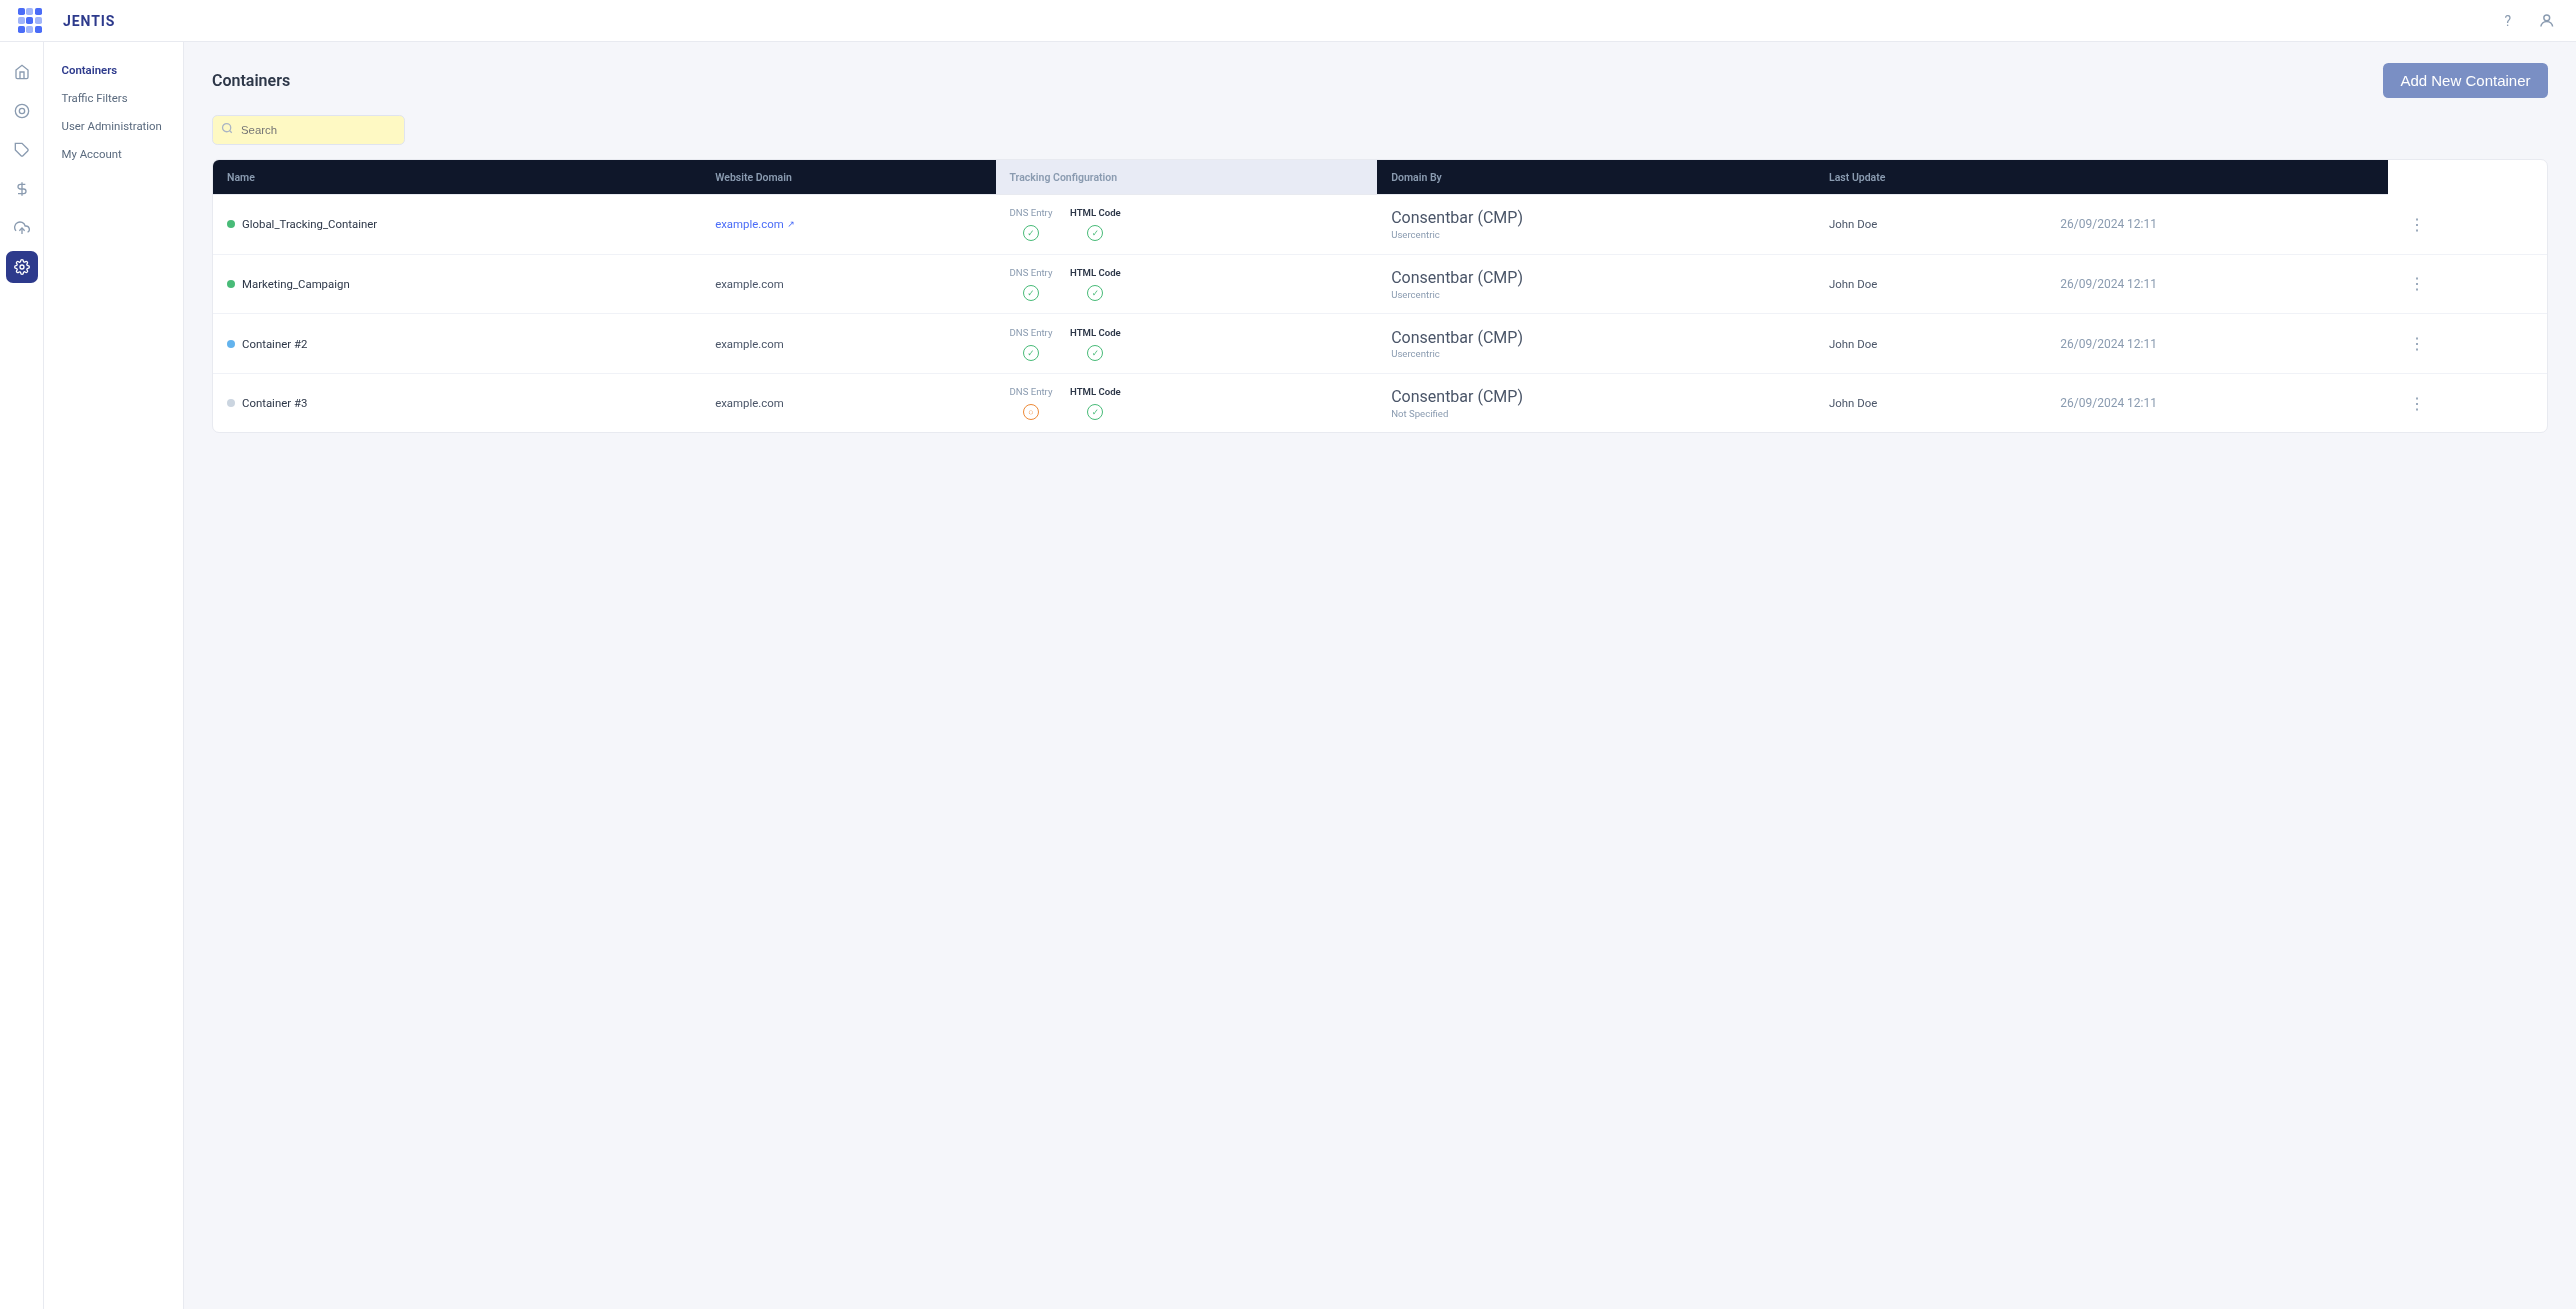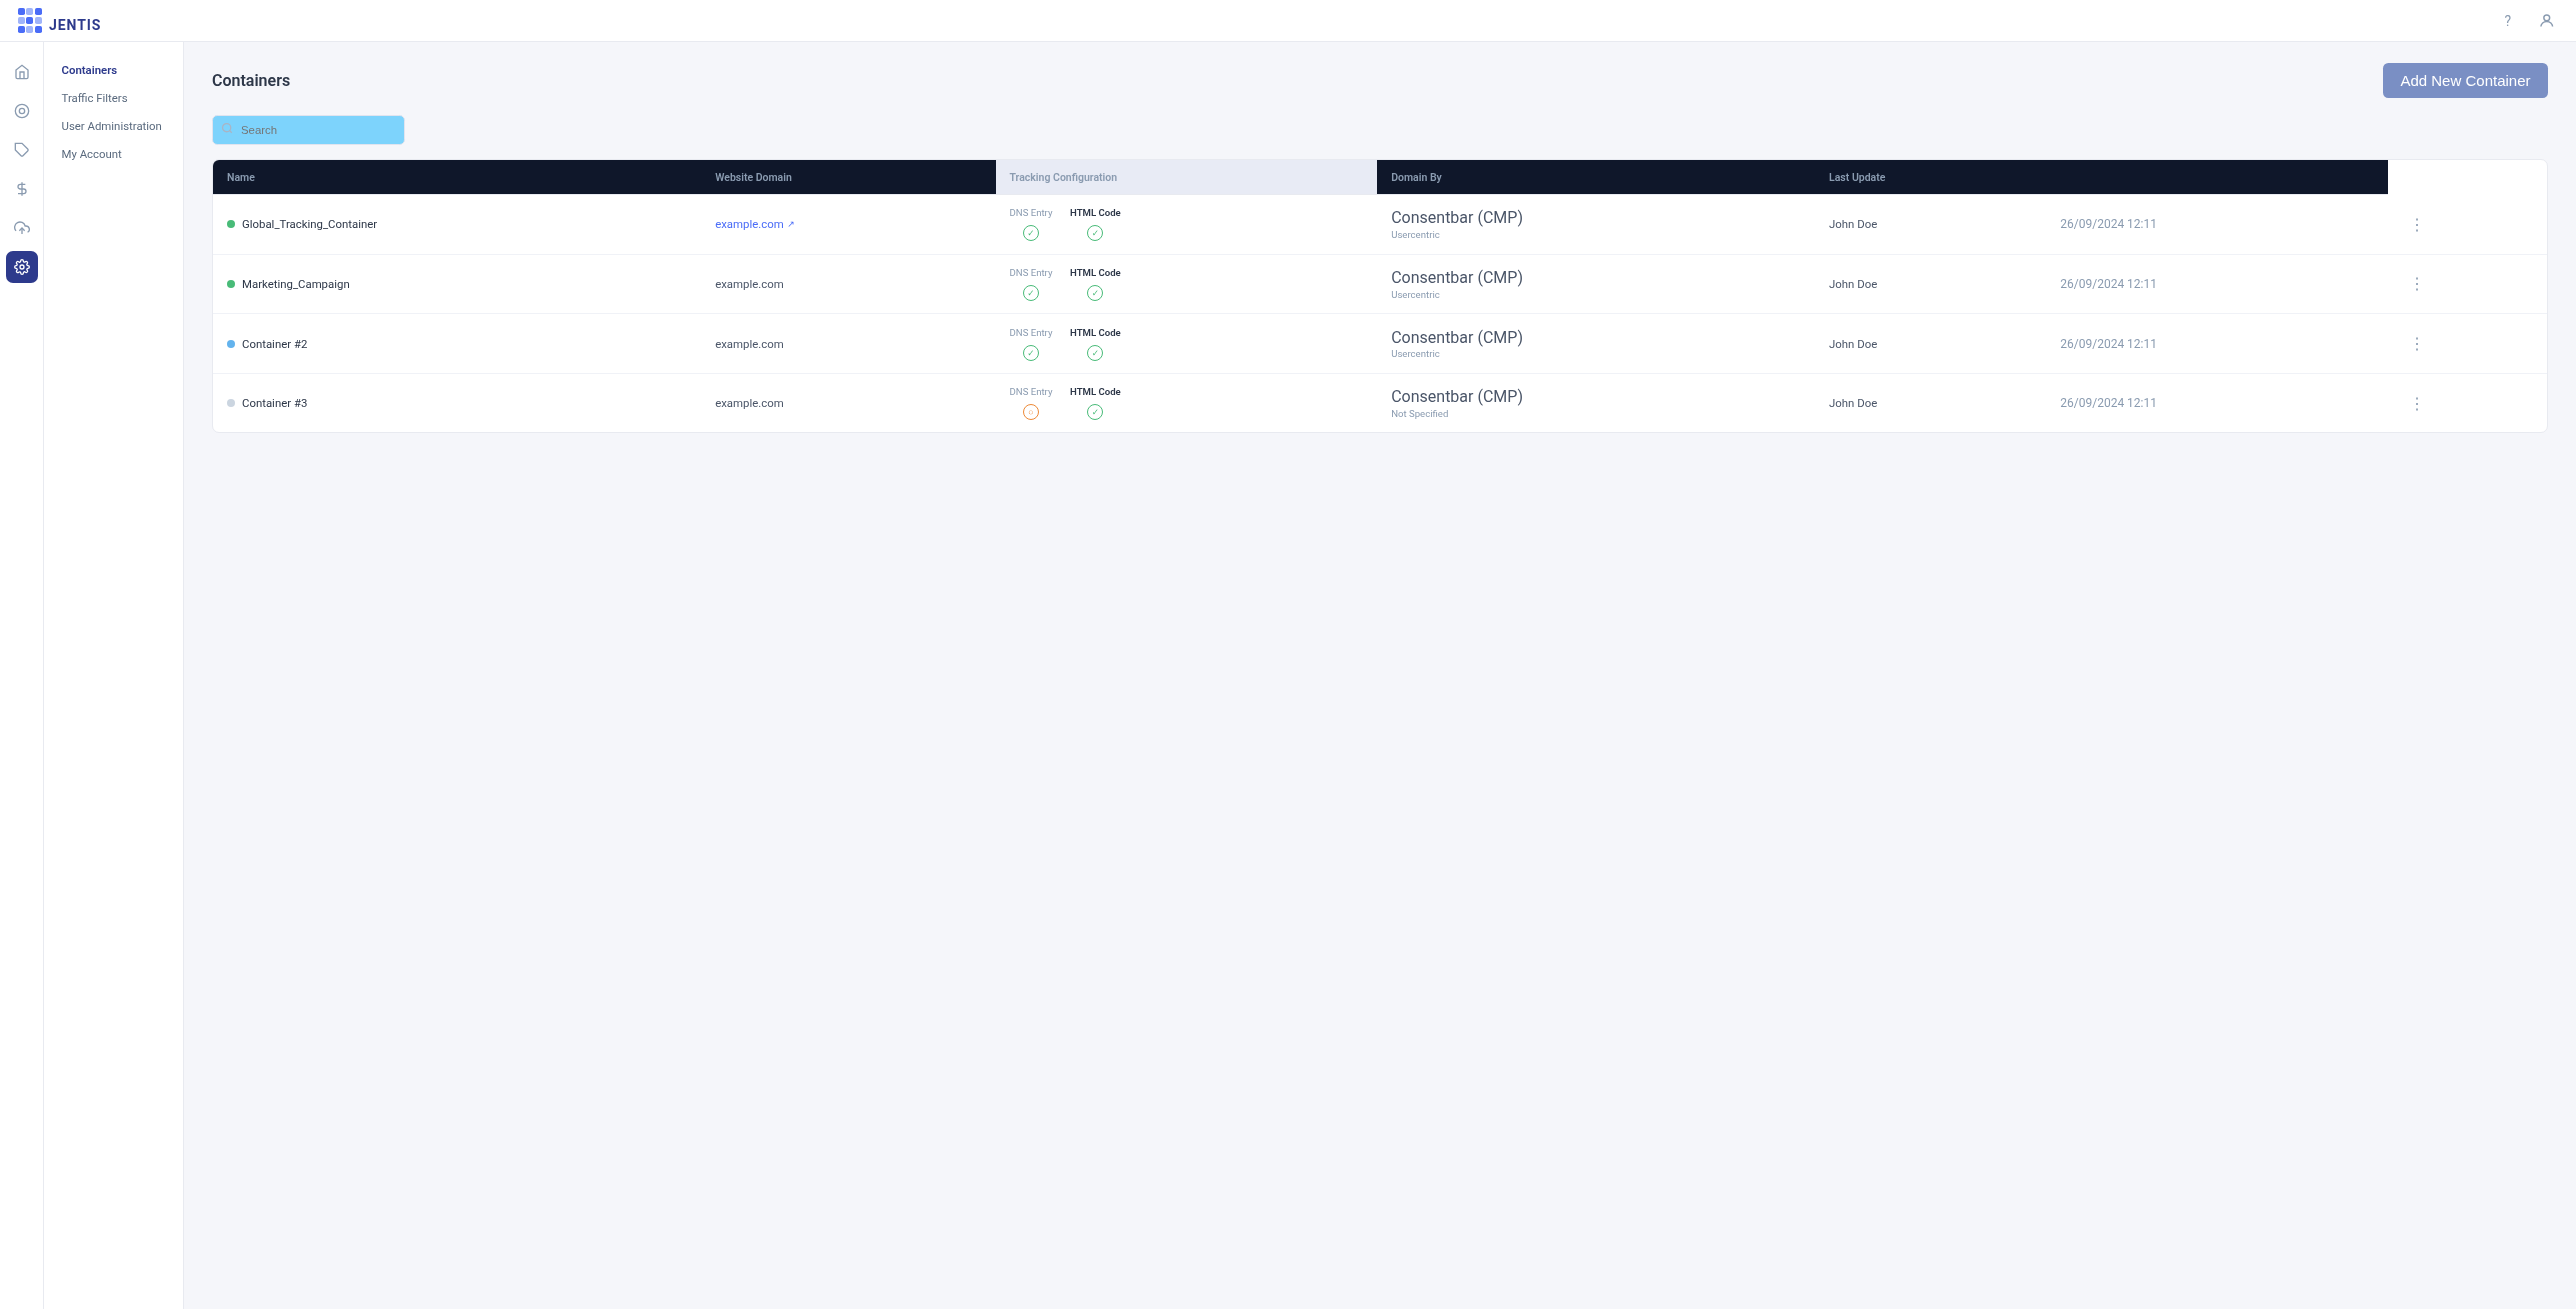--- a/index.html
+++ b/index.html
@@ -1,21 +1,21 @@
 <!DOCTYPE html>
 <html style="font-size:14px"><head>
   <meta charset="utf-8">
   <style>
     * { box-sizing: border-box; margin: 0; padding: 0; }
     body { font-family: -apple-system, BlinkMacSystemFont, 'Segoe UI', Roboto, sans-serif; background: #f5f6fa; color: #333; font-size: 11.4px; }
 
     
     .app-wrapper { display: flex; flex-direction: column; height: 100vh; }
     .top-bar { height: 42px; background: #fff; border-bottom: 0.9px solid #e8eaf0; display: flex; align-items: center; justify-content: space-between; padding: 0 17.5px; position: fixed; top: 0; left: 0; right: 0; z-index: 100; }
-    .top-bar-logo { display: flex; align-items: flex-end; gap: 7px; }
+    .top-bar-logo { display: flex; align-items: center; gap: 21px; }
     .logo-grid { display: grid; grid-template-columns: repeat(3, 7px); grid-template-rows: repeat(3, 7px); gap: 1.8px; }
     .logo-dot { width: 7px; height: 7px; border-radius: 1.8px; background: #4a6cf7; }
     .logo-dot.light { background: #a0b4fa; }
     .logo-text { font-size: 14px; font-weight: 700; color: #2d3a8c; letter-spacing: 0.9px; }
     .top-bar-actions { display: flex; align-items: center; gap: 14px; }
     .top-bar-icon { width: 24.5px; height: 24.5px; border-radius: 50%; display: flex; align-items: center; justify-content: center; color: #8a9bb0; font-size: 14px; cursor: pointer; }
 
     .main-layout { display: flex; margin-top: 42px; height: calc(100vh - 42px); }
 
     
@@ -31,21 +31,21 @@
     
     .main-content { flex: 1; padding: 21px 28px; overflow-y: auto; background: #f5f6fa; }
 
     .page-header { display: flex; align-items: center; justify-content: space-between; margin-bottom: 17.5px; }
     .page-title { font-size: 16px; font-weight: 600; color: #2d3748; }
     .btn-add { background: #7a8fc4; color: #fff; border: none; border-radius: 5.3px; padding: 8.8px 17.5px; font-size: 15px; font-weight: 500; cursor: pointer; white-space: nowrap; }
 
     
     .search-wrapper { margin-bottom: 14px; position: relative; display: inline-flex; align-items: center; }
     .search-icon-wrap { position: absolute; left: 8.8px; color: #aab4c4; font-size: 12.3px; }
-    .search-input { width: 193px; height: 30px; border: 0.9px solid #e0e4ef; border-radius: 5.3px; padding: 0 10.5px 0 28px; font-size: 11.4px; color: #5a6a7e; background: #7dd3fc; outline: none; }
+    .search-input { width: 193px; height: 30px; border: 0.9px solid #e0e4ef; border-radius: 5.3px; padding: 0 10.5px 0 28px; font-size: 11.4px; color: #5a6a7e; background: #fef9c3; outline: none; }
 
     
     .table-container { background: #fff; border-radius: 7px; border: 0.9px solid #e8eaf0; overflow: hidden; }
     table { width: 100%; border-collapse: collapse; }
     thead tr { background: #0f172a; }
     th { padding: 10.5px 14px; font-size: 10.5px; font-weight: 600; color: #8a9bb0; text-align: left; border-bottom: 0.9px solid #e8eaf0; }
     td { padding: 12.3px 14px; font-size: 11.4px; color: #4a5568; border-bottom: 0.9px solid #f0f2f7; vertical-align: middle; }
     tr:last-child td { border-bottom: none; }
 
     .status-dot { width: 8px; height: 8px; border-radius: 50%; display: inline-block; margin-right: 7px; }

